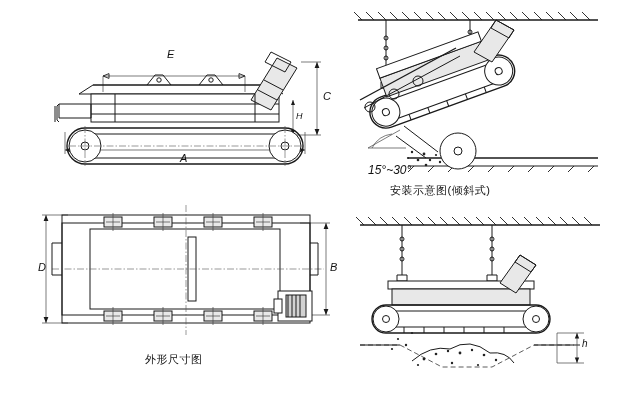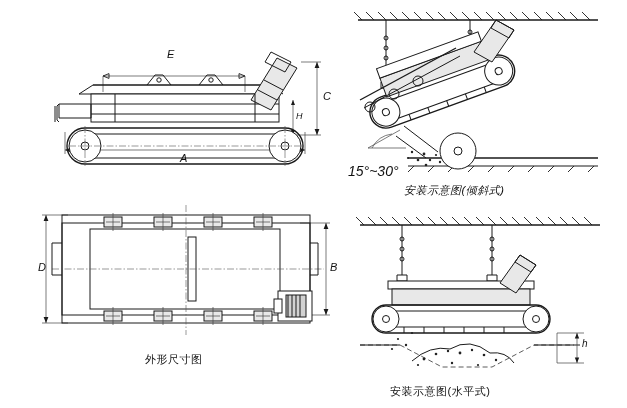--- a/index.html
+++ b/index.html
@@ -283,23 +283,23 @@
         <circle cx="64" cy="144" r="1.2"></circle>
           <circle cx="78" cy="157" r="1.3"></circle>
         <circle cx="60" cy="150" r="1.1"></circle>
           <circle cx="92" cy="154" r="1.2"></circle>
       </g>
 
       <path class="thin" d="M24 140 a26 26 0 0 1 20 -14"></path>
       <line class="thin" x1="20" y1="140" x2="58" y2="140"></line>
       <line class="thin" x1="20" y1="140" x2="52" y2="122"></line>
     </svg>
-    <div class="dimlabel small" style="left:0;top:155px;font-size:14px;text-align:center;">15°~30°</div>
+    <div class="dimlabel small" style="left:20px;top:155px;font-size:12px;text-align:center;">15°~30°</div>
   </div>
-  <div class="cap" style="left:404px;top:183px;font-style:italic;">安装示意图(倾斜式)</div>
+  <div class="cap" style="left:390px;top:183px;">安装示意图(倾斜式)</div>
 
   <div class="panel" style="left:352px;top:213px;width:265px;height:160px;">
     <svg width="265" height="160" viewBox="0 0 265 160">
 
       <line class="ln2" x1="8" y1="12" x2="248" y2="12"></line>
       <g class="hatch">
         <line x1="12" y1="12" x2="4" y2="4"></line>
           <line x1="24" y1="12" x2="16" y2="4"></line>
         <line x1="36" y1="12" x2="28" y2="4"></line>
           <line x1="48" y1="12" x2="40" y2="4"></line>
@@ -387,15 +387,14 @@
         <line class="thin" x1="225" y1="120" x2="225" y2="150"></line>
         <path d="M225 120 l-2.2 5.5 h4.4 z" fill="#1a1a1a"></path>
         <path d="M225 150 l-2.2 -5.5 h4.4 z" fill="#1a1a1a"></path>
         <line class="thin" x1="205" y1="120" x2="232" y2="120"></line>
         <line class="thin" x1="205" y1="150" x2="232" y2="150"></line>
         <path class="thin" d="M205 120 v30"></path>
       </g>
     </svg>
     <div class="dimlabel" style="left:230px;top:125px;font-size:10px;">h</div>
   </div>
-  <div class="cap" style="left:390px;top:384px;">安装示意图(水平式)</div>
 
 </div>
 
 </body></html>

